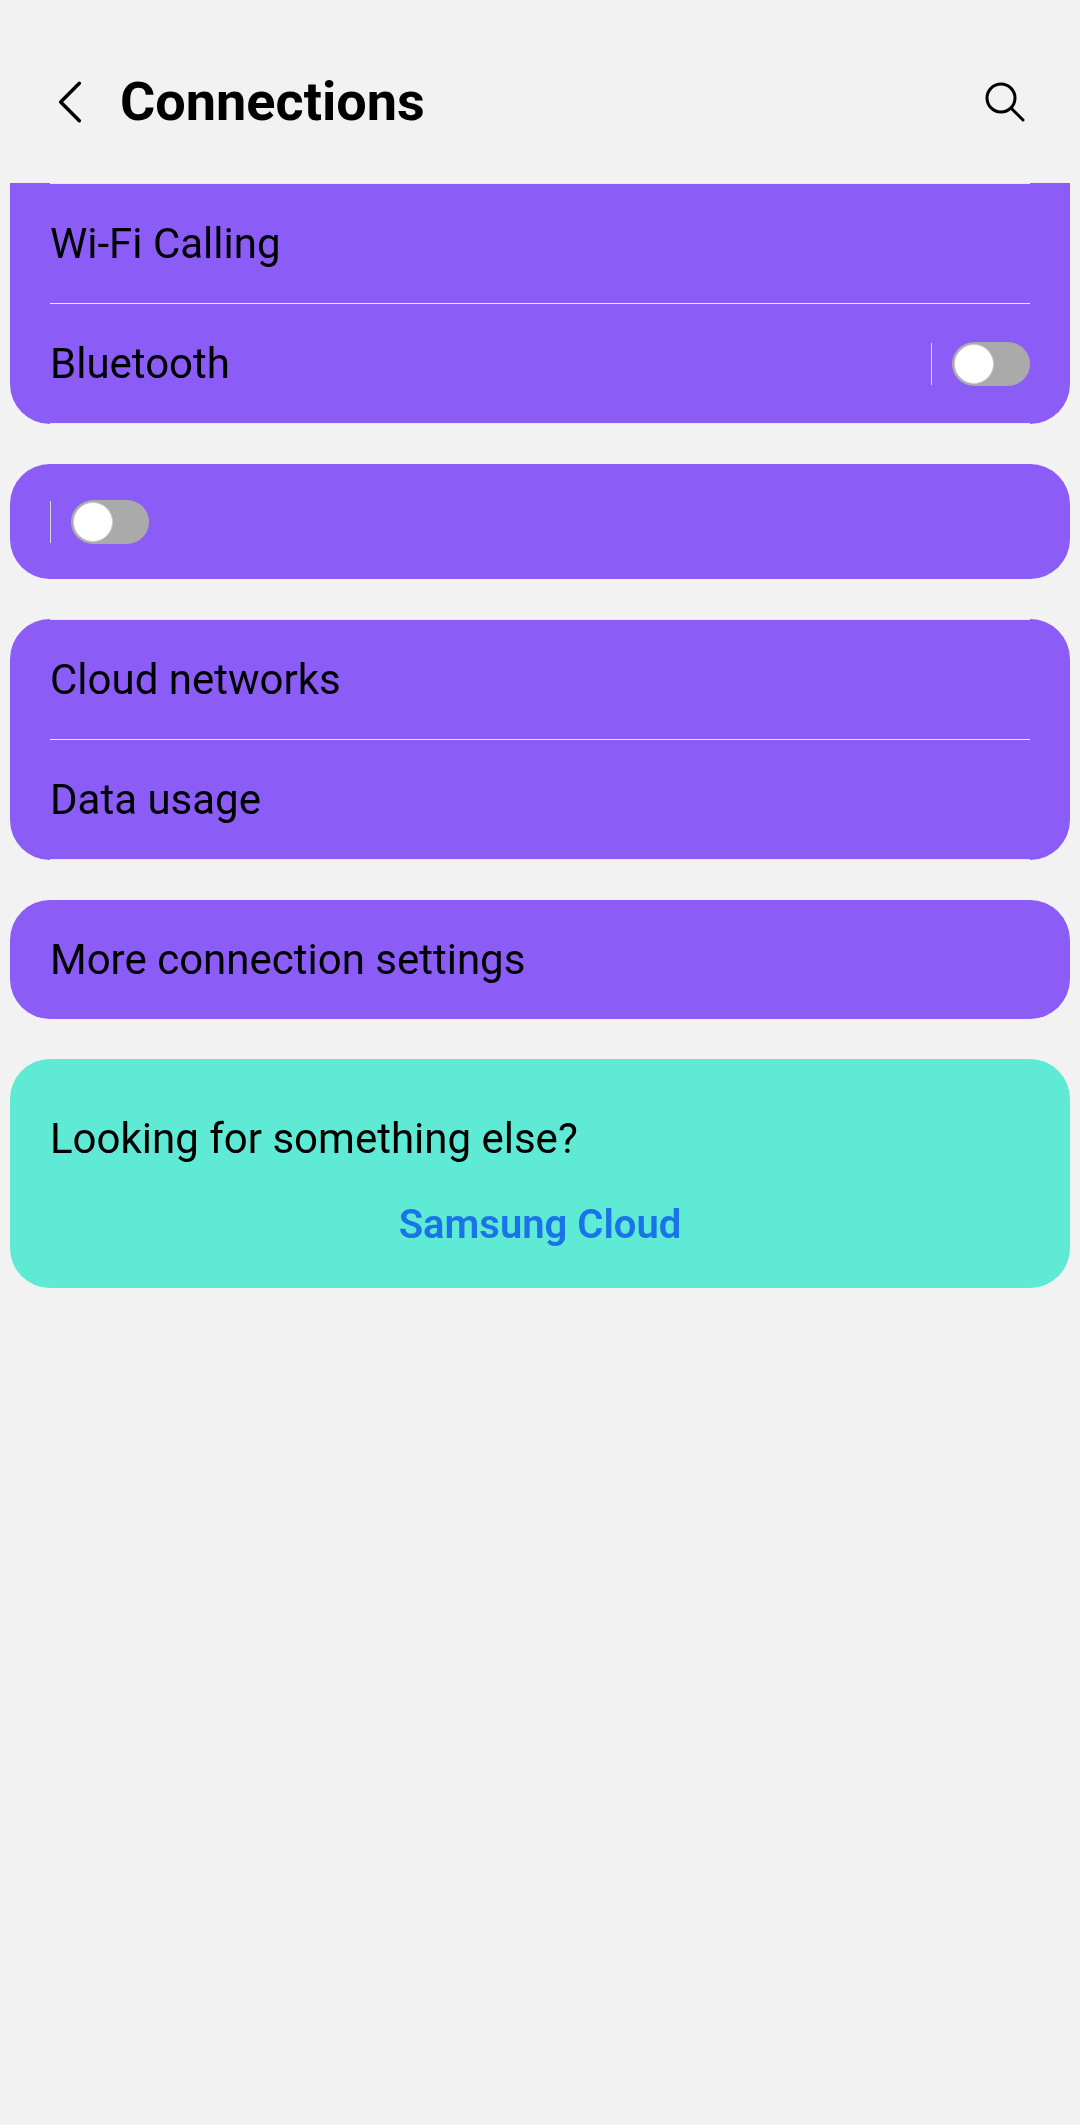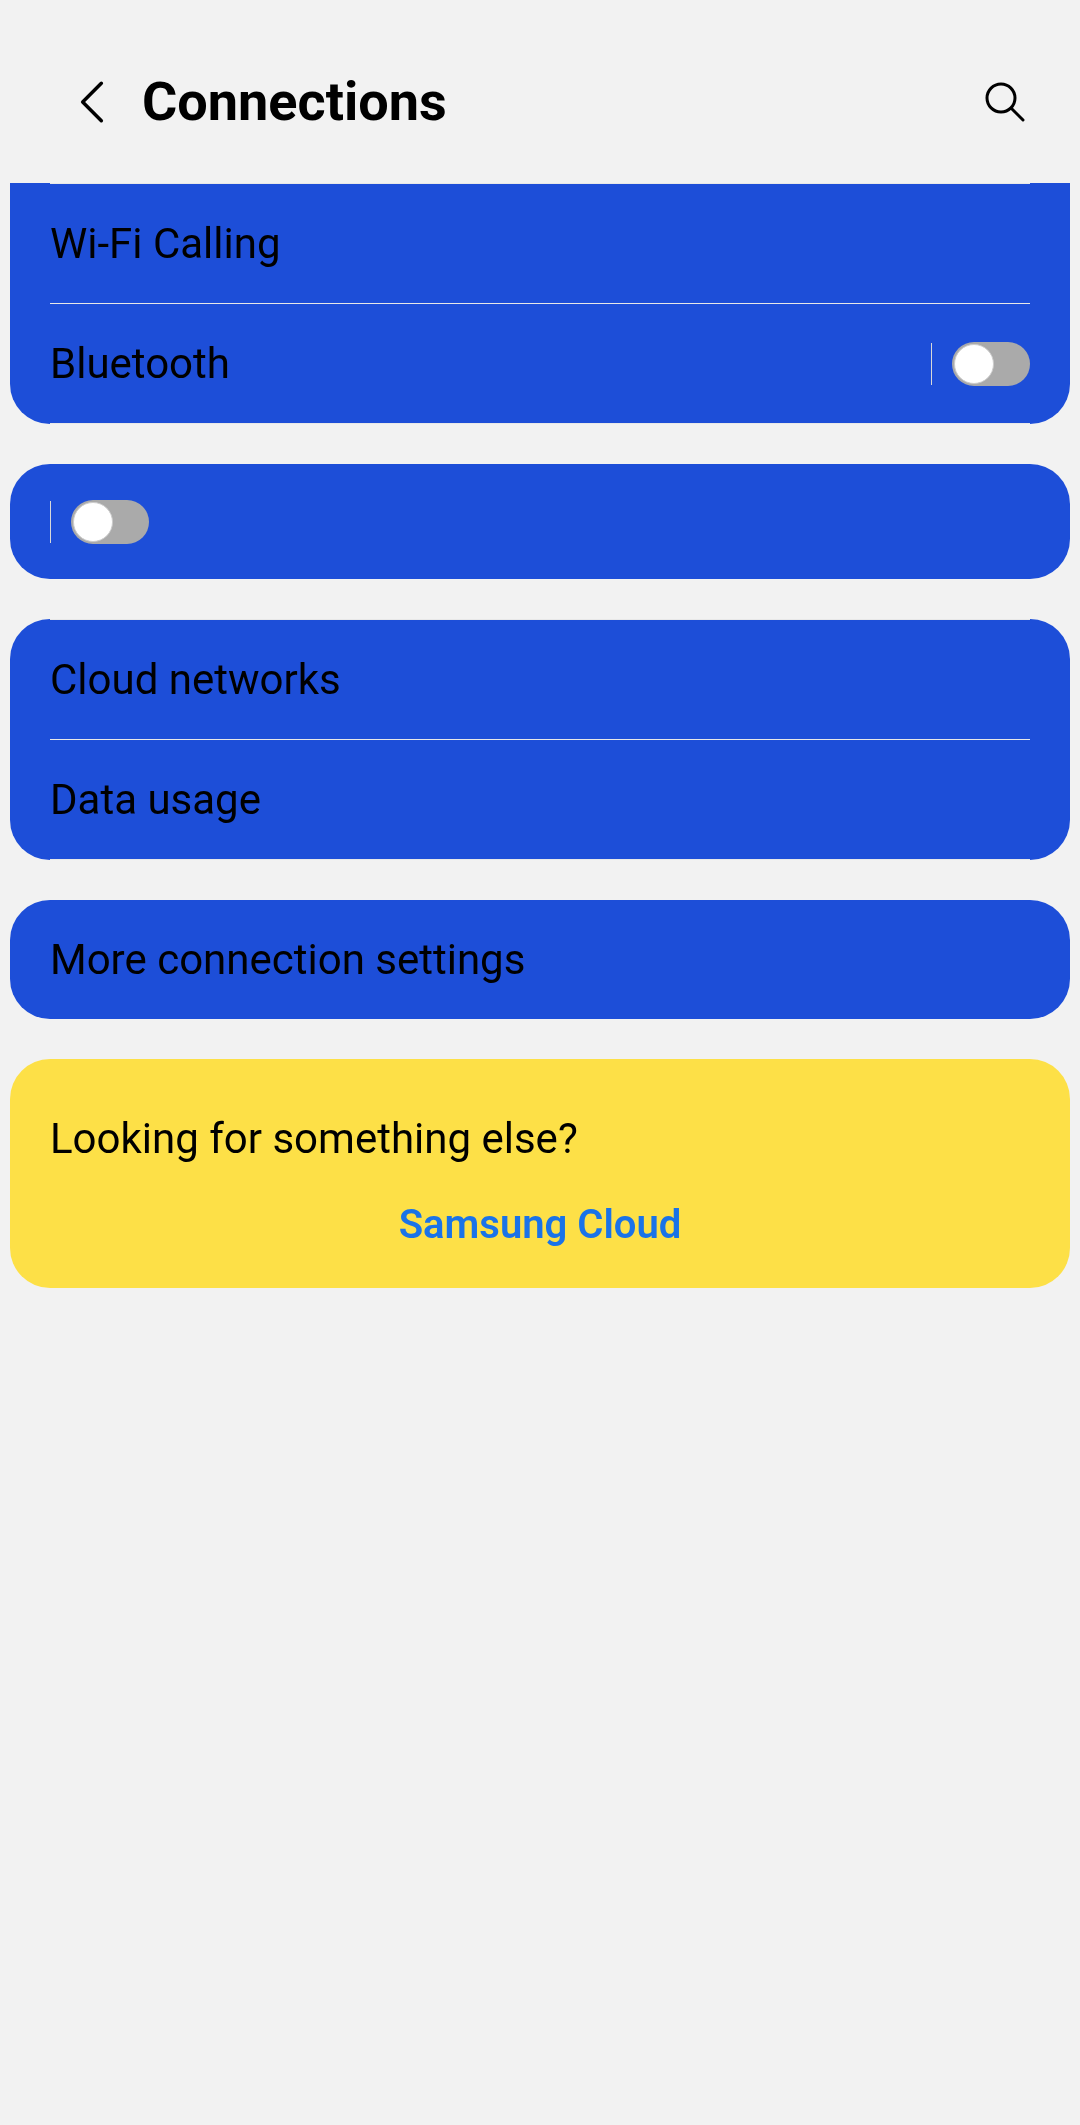--- a/index.html
+++ b/index.html
@@ -11,21 +11,21 @@
     body {
       font-family: -apple-system, BlinkMacSystemFont, 'Segoe UI', Roboto, sans-serif;
       background: #f2f2f2;
       width: 1080px;
       height: 2125px;
       overflow: hidden;
     }
     .header {
       display: flex;
       align-items: center;
-      padding: 70px 50px 50px 72px;
+      padding: 70px 50px 50px 50px;
       gap: 30px;
     }
     .back-btn {
       width: 40px;
       height: 40px;
       display: flex;
       align-items: center;
       justify-content: center;
       cursor: pointer;
     }
@@ -45,21 +45,21 @@
       display: flex;
       align-items: center;
       justify-content: center;
       cursor: pointer;
     }
     .search-btn svg {
       width: 44px;
       height: 44px;
     }
     .card {
-      background: #1d4ed8;
+      background: #8b5cf6;
       border-radius: 40px;
       margin: 0 10px 40px 10px;
       overflow: hidden;
     }
     .card.first-card {
       border-top-left-radius: 0;
       border-top-right-radius: 0;
       margin-top: 0;
     }
     .row {
@@ -113,21 +113,21 @@
       border: 1px solid #ccc;
     }
     .toggle.off .toggle-knob {
       left: 2px;
     }
     .toggle.on .toggle-knob {
       right: 2px;
       border-color: #1a85ec;
     }
     .suggest-card {
-      background: #fde047;
+      background: #5eead4;
       border-radius: 40px;
       margin: 40px 10px 0 10px;
       padding: 55px 40px 40px 40px;
     }
     .suggest-title {
       font-size: 42px;
       color: #000;
       font-weight: 400;
       margin-bottom: 38px;
     }

